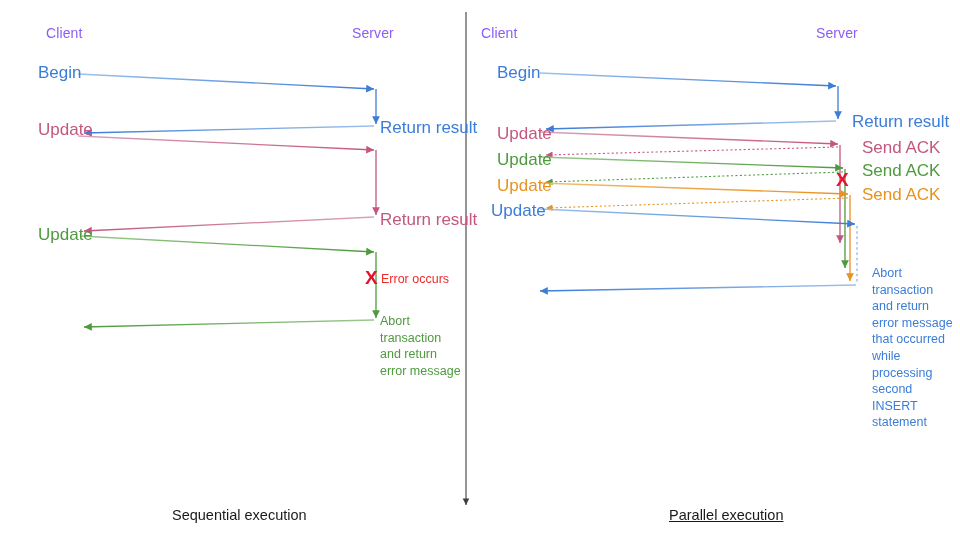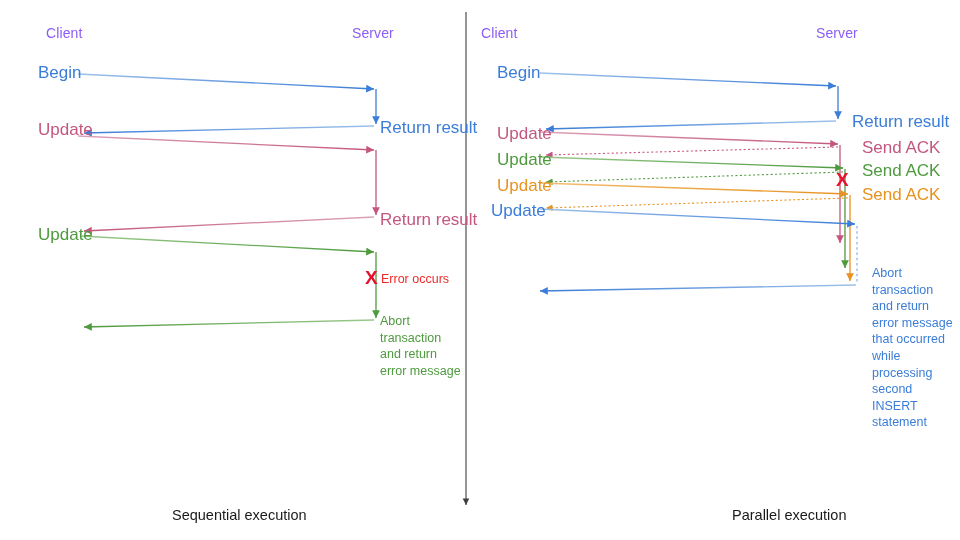--- a/index.html
+++ b/index.html
@@ -183,15 +183,15 @@
     <div>and return</div>
     <div>error message</div>
     <div>that occurred</div>
     <div>while</div>
     <div>processing</div>
     <div>second</div>
     <div>INSERT</div>
     <div>statement</div>
   </div>
 
-  <div class="lbl caption" style="left:732px;top:508px;">Parallel execution</div>
+  <div class="lbl caption" style="left:669px;top:508px;text-decoration:underline;">Parallel execution</div>
 
 </div>
 
 </body></html>

